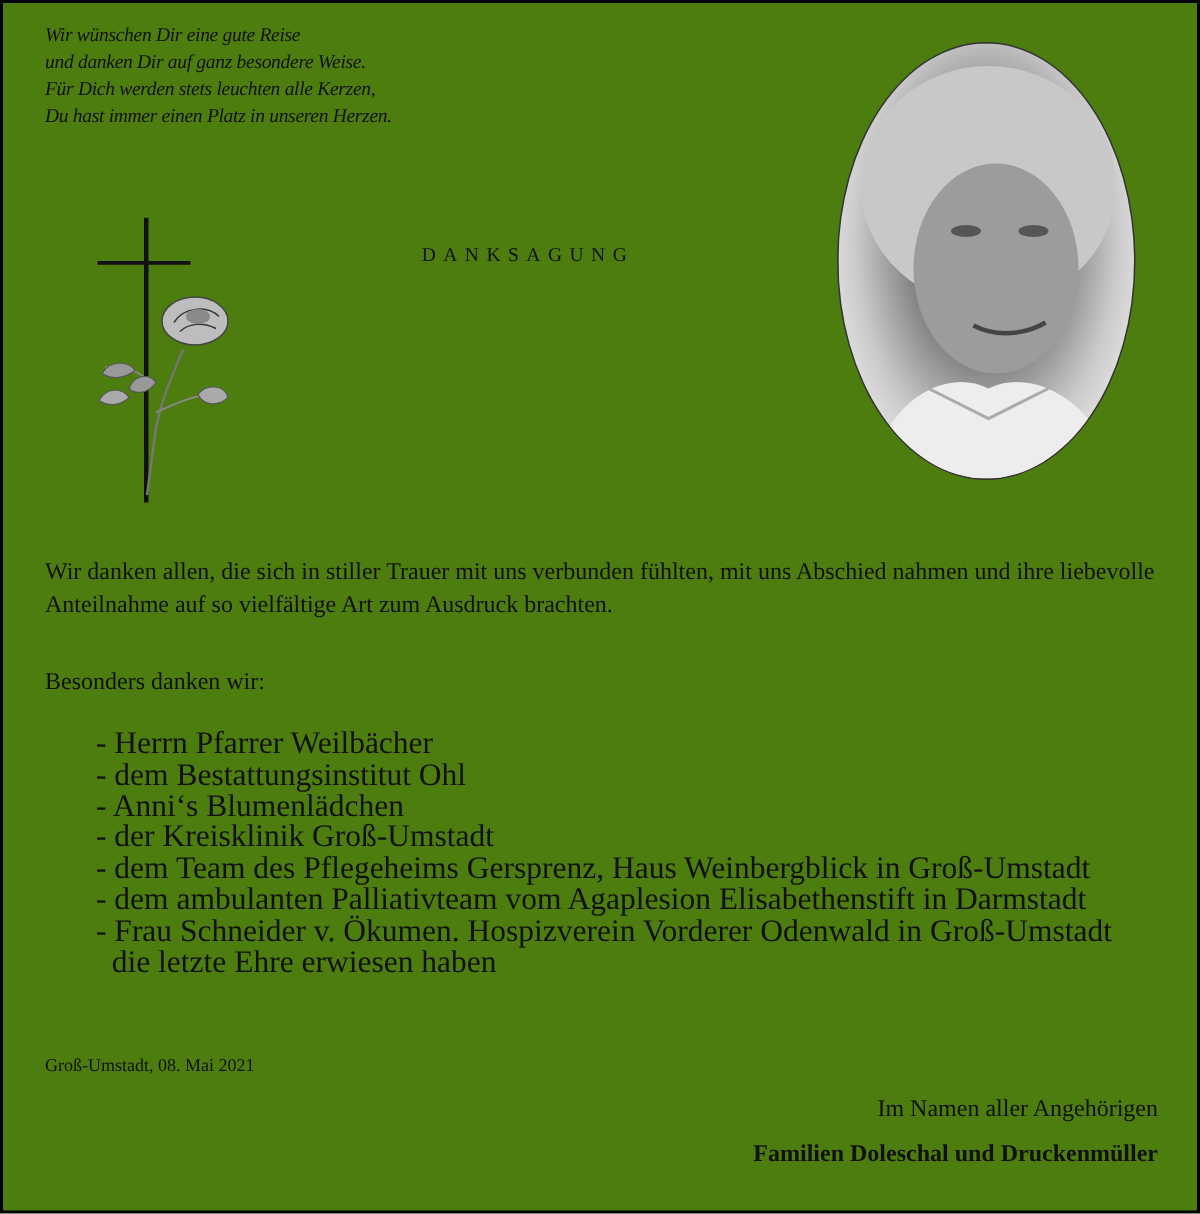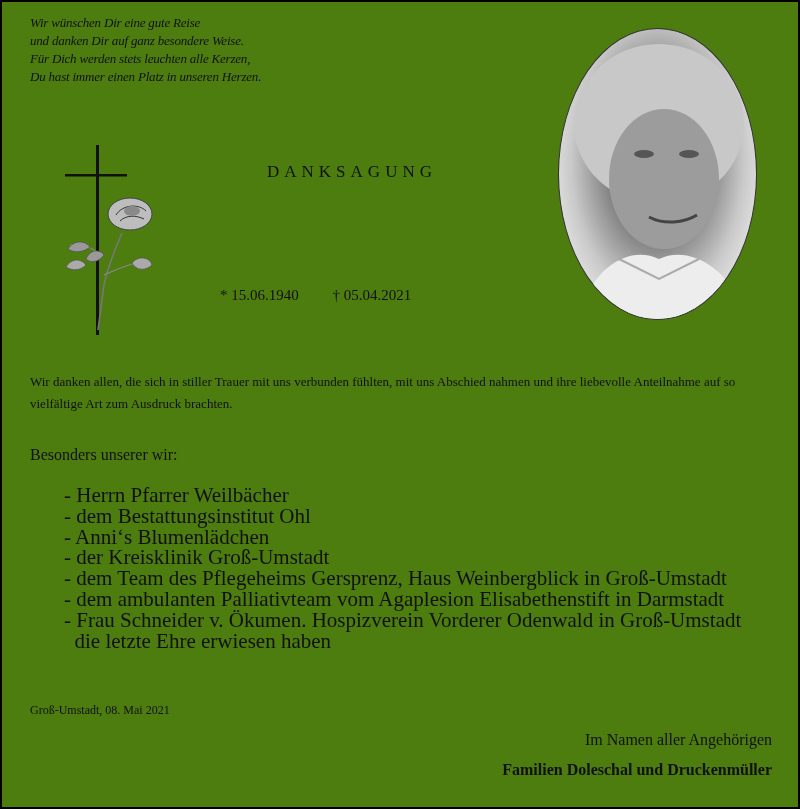--- a/index.html
+++ b/index.html
@@ -9,39 +9,39 @@
     border:2px solid #000; background:#4d7c0f;
     font-family:"Liberation Serif","DejaVu Serif",serif; color:#111;
   }
   .poem {
     position:absolute; left:28px; top:12px;
     font-style:italic; font-size:13px; line-height:18px; letter-spacing:-0.2px;
   }
   .emblem { position:absolute; left:58px; top:143px; width:100px; height:192px; }
   .heading {
     position:absolute; left:230px; top:160px; width:240px; text-align:center;
-    font-size:17px; letter-spacing:5px;
+    font-size:13px; letter-spacing:5px;
   }
   .name {
     position:absolute; left:190px; top:236px; width:320px; text-align:center;
     font-size:29px; font-weight:bold; letter-spacing:0;
   }
   .dates {
     position:absolute; left:218px; top:285px; font-size:15px;
   }
   .dates span { display:inline-block; }
   .dates .d2 { margin-left:30px; }
   .portrait {
     position:absolute; left:556px; top:26px; width:197px; height:290px;
     border-radius:50%; border:1.5px solid #333; overflow:hidden;
     background:radial-gradient(ellipse at 50% 45%, #9a9a9a 0%, #7d7d7d 35%, #c9c9c9 62%, #e8e8e8 80%, #d0d0d0 100%);
   }
   .intro {
     position:absolute; left:28px; top:369px; width:750px;
-    font-size:13px; line-height:22px;
+    font-size:16px; line-height:22px;
   }
   .special-label {
     position:absolute; left:28px; top:444px; font-size:16px;
   }
   .thanks-list {
     position:absolute; left:62px; top:483px; margin:0; padding:0; list-style:none;
     font-size:21px; line-height:20.8px;
   }
   .thanks-list li { white-space:pre; }
   .place-date { position:absolute; left:28px; top:701px; font-size:12px; }
@@ -77,40 +77,36 @@
 
       <path d="M8 104 C14 94, 26 96, 30 102 C22 108, 14 108, 8 104 Z" fill="#999" stroke="#555" stroke-width="0.8"></path>
       <path d="M6 122 C12 112, 22 114, 26 120 C20 126, 12 126, 6 122 Z" fill="#aaa" stroke="#555" stroke-width="0.8"></path>
       <path d="M26 114 C30 104, 40 104, 44 110 C38 118, 30 118, 26 114 Z" fill="#999" stroke="#555" stroke-width="0.8"></path>
 
       <path d="M72 118 C78 110, 90 112, 92 120 C86 126, 76 126, 72 118 Z" fill="#aaa" stroke="#555" stroke-width="0.8"></path>
     </svg>
   </div>
 
   <div class="heading">DANKSAGUNG</div>
-  <div class="dates">
-    <span class="d1">* 15.06.1940</span>
-    <span class="d2">† 05.04.2021</span>
-  </div>
 
   <div class="portrait">
     <svg width="197" height="290" viewBox="0 0 197 290">
       <ellipse cx="100" cy="95" rx="85" ry="80" fill="#c8c8c8"></ellipse>
       <ellipse cx="105" cy="150" rx="55" ry="70" fill="#9c9c9c"></ellipse>
       <ellipse cx="85" cy="125" rx="10" ry="4" fill="#555"></ellipse>
       <ellipse cx="130" cy="125" rx="10" ry="4" fill="#555"></ellipse>
       <path d="M90 188 C105 196, 125 194, 138 186" stroke="#444" stroke-width="3" fill="none"></path>
       <path d="M20 290 C30 240, 70 215, 100 230 C130 215, 175 240, 185 290 Z" fill="#ededed"></path>
       <path d="M60 230 L100 250 L140 230" stroke="#aaa" stroke-width="2" fill="none"></path>
     </svg>
   </div>
 
   <div class="intro">Wir danken allen, die sich in stiller Trauer mit uns verbunden fühlten, mit uns Abschied nahmen und ihre liebevolle Anteilnahme auf so vielfältige Art zum Ausdruck brachten.</div>
 
-  <div class="special-label">Besonders unserer wir:</div>
+  <div class="special-label">Besonders danken wir:</div>
 
   <ul class="thanks-list">
     <li>- Herrn Pfarrer Weilbächer</li>
     <li>- dem Bestattungsinstitut Ohl</li>
     <li>- Anni‘s Blumenlädchen</li>
     <li>- der Kreisklinik Groß-Umstadt</li>
     <li>- dem Team des Pflegeheims Gersprenz, Haus Weinbergblick in Groß-Umstadt</li>
     <li>- dem ambulanten Palliativteam vom Agaplesion Elisabethenstift in Darmstadt</li>
     <li>- Frau Schneider v. Ökumen. Hospizverein Vorderer Odenwald in Groß-Umstadt</li>
     <li>  die letzte Ehre erwiesen haben</li>

